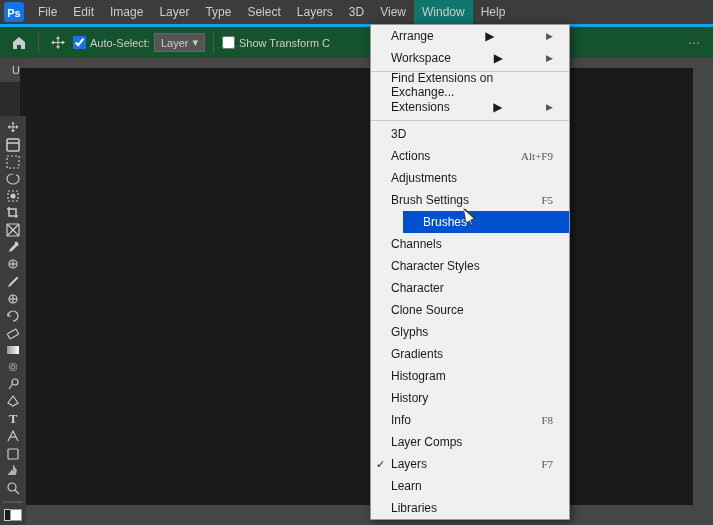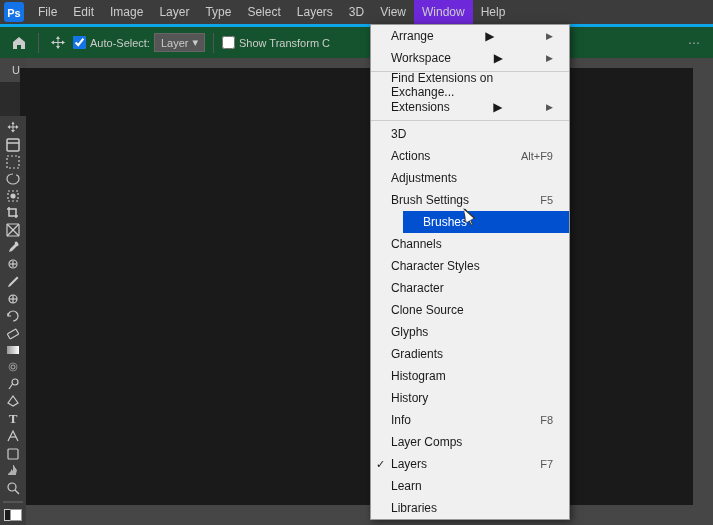--- a/index.html
+++ b/index.html
@@ -35,21 +35,21 @@
     .menu-item {
       padding: 3px 8px;
       cursor: pointer;
       color: #cccccc;
       font-size: 12px;
       height: 24px;
       display: flex;
       align-items: center;
     }
     .menu-item.active {
-      background: #6d28d9;
+      background: #0f766e;
     }
 
     
     .toolbar {
       background: #14532d;
       height: 34px;
       display: flex;
       align-items: center;
       padding: 0 8px;
       gap: 4px;
@@ -143,20 +143,21 @@
       font-size: 11px;
     }
     .dropdown-item.has-arrow::after {
       content: '▶';
       font-size: 9px;
       color: #555;
     }
     .dropdown-item .shortcut {
       color: #555;
       font-size: 11px;
+      font-family: Liberation Serif, serif;
     }
     .dropdown-separator {
       height: 1px;
       background: #ccc;
       margin: 2px 0;
     }
 
     
     .main-area {
       display: flex;

